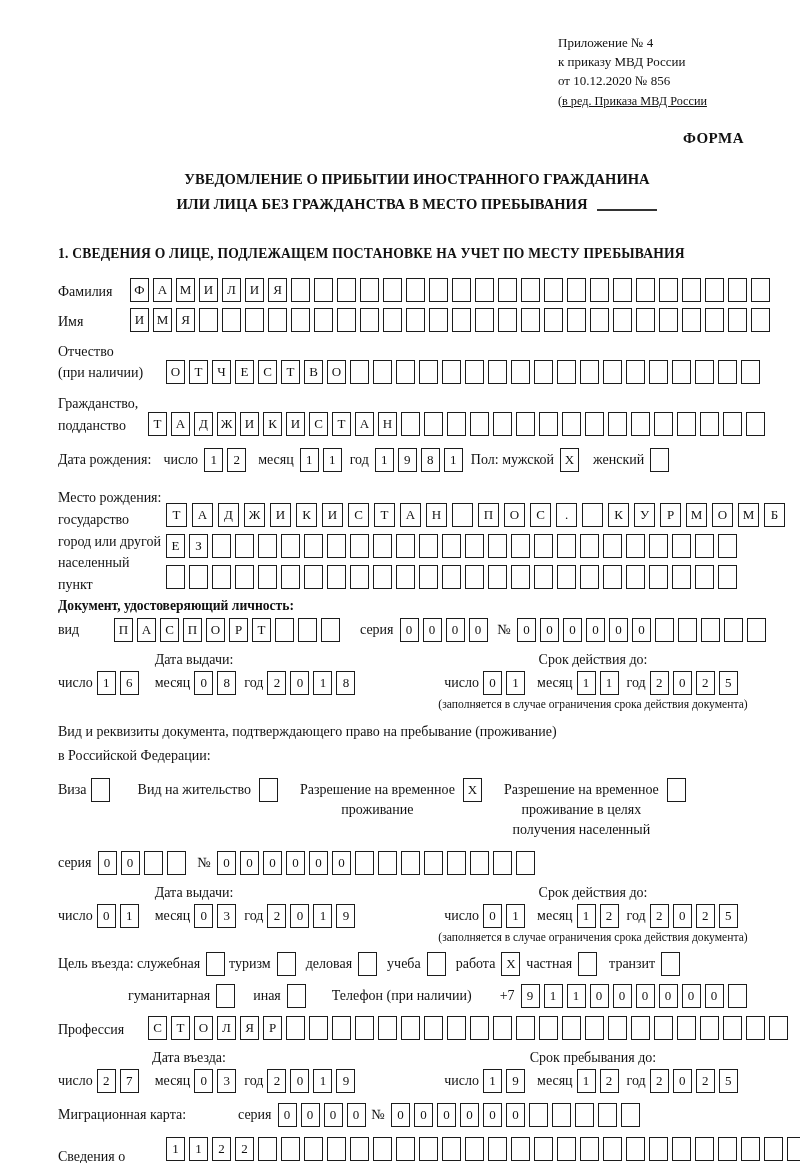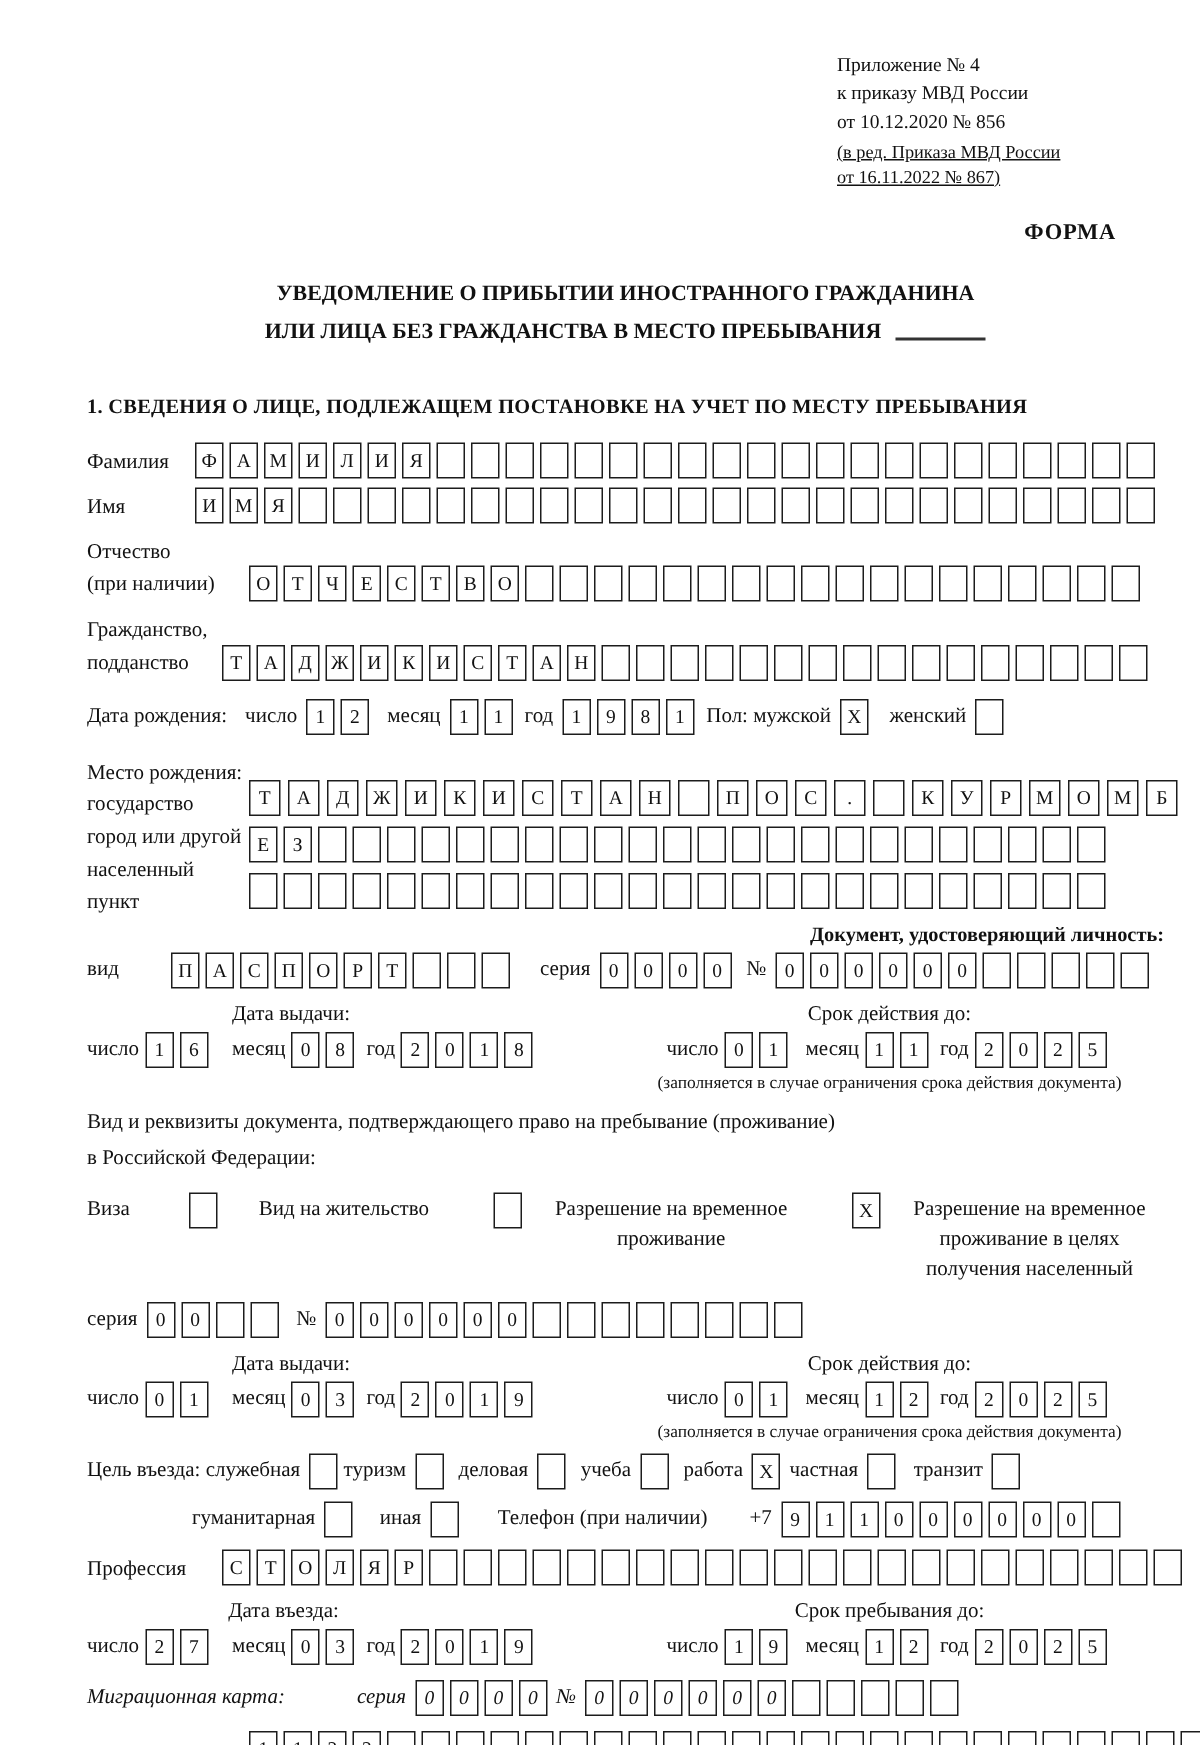--- a/index.html
+++ b/index.html
@@ -36,39 +36,38 @@
   .dc-right{flex:1;}
   .dc-title{font-size:14px;text-align:center;margin-bottom:3px;}
   .dc-row{display:flex;align-items:center;}
   .dc-row .mini-lbl{margin-right:4px;}
   .note{font-size:11.6px;text-align:center;margin-top:3px;}
 
   .para{font-size:14px;line-height:1.6;margin-top:10px;}
 
   
   .opts{display:flex;align-items:flex-start;margin-top:10px;}
-  .opt{display:flex;align-items:flex-start;flex:none;gap:35px;}
+  .opt{display:flex;align-items:flex-start;flex:none;}
   .opt .olbl{font-size:14px;line-height:1.45;padding-top:2px;}
   .opt .center{text-align:center;}
   .opt .cells{margin-left:8px;padding-top:0;} .gap18{width:18px;flex:none;}
   .gap24{width:24px;flex:none;}
 </style>
 </head>
 <body>
 
 <div class="page">
 
   <div class="hdr">
     <div>Приложение № 4</div>
     <div>к приказу МВД России</div>
     <div>от 10.12.2020 № 856</div>
   </div>
   <div class="hdr-sub">
     <div>(в ред. Приказа МВД России</div>
-    <div>от 16.11.2022 № 867)</div>
   </div>
   <div class="forma">ФОРМА</div>
 
   <div class="title">
     <div>УВЕДОМЛЕНИЕ О ПРИБЫТИИ ИНОСТРАННОГО ГРАЖДАНИНА</div>
     <div><span>ИЛИ ЛИЦА БЕЗ ГРАЖДАНСТВА В МЕСТО ПРЕБЫВАНИЯ</span><span class="uline"></span></div>
   </div>
 
   <div class="sec-title">1. СВЕДЕНИЯ О ЛИЦЕ, ПОДЛЕЖАЩЕМ ПОСТАНОВКЕ НА УЧЕТ ПО МЕСТУ ПРЕБЫВАНИЯ</div>
 
@@ -324,21 +323,21 @@
           <span class="cell"></span>
           <span class="cell"></span>
           <span class="cell"></span>
           <span class="cell"></span>
           <span class="cell"></span>
           <span class="cell"></span>
         </div>
     </div>
   </div>
 
-  <div style="text-align:right;font-weight:bold;font-size:13.6px;margin-top:2px;">Документ, удостоверяющий личность:</div>
+  <div style="text-align:left;font-weight:bold;font-size:13.6px;margin-top:2px;">Документ, удостоверяющий личность:</div>
 
   <div class="row" style="align-items:center;margin-top:4px;">
     <span class="mini-lbl" style="width:50px;">вид</span>
     <span class="cells">
         <span class="cell">П</span>
         <span class="cell">А</span>
         <span class="cell">С</span>
         <span class="cell">П</span>
         <span class="cell">О</span>
         <span class="cell">Р</span>
@@ -663,21 +662,21 @@
         <span class="cells">
             <span class="cell">2</span>
             <span class="cell">0</span>
             <span class="cell">2</span>
             <span class="cell">5</span>
           </span>
       </div>
     </div>
   </div>
 
-  <div class="row" style="align-items:center;margin-top:10px;font-style:italic;">
+  <div class="row" style="align-items:center;margin-top:10px;">
     <span class="mini-lbl w150">Миграционная карта:</span>
     <span class="mini-lbl" style="margin-left:24px;">серия</span>
     <span class="cells">
         <span class="cell">0</span>
         <span class="cell">0</span>
         <span class="cell">0</span>
         <span class="cell">0</span>
       </span>
     <span class="mini-lbl" style="margin-left:2px;">№</span>
     <span class="cells">

